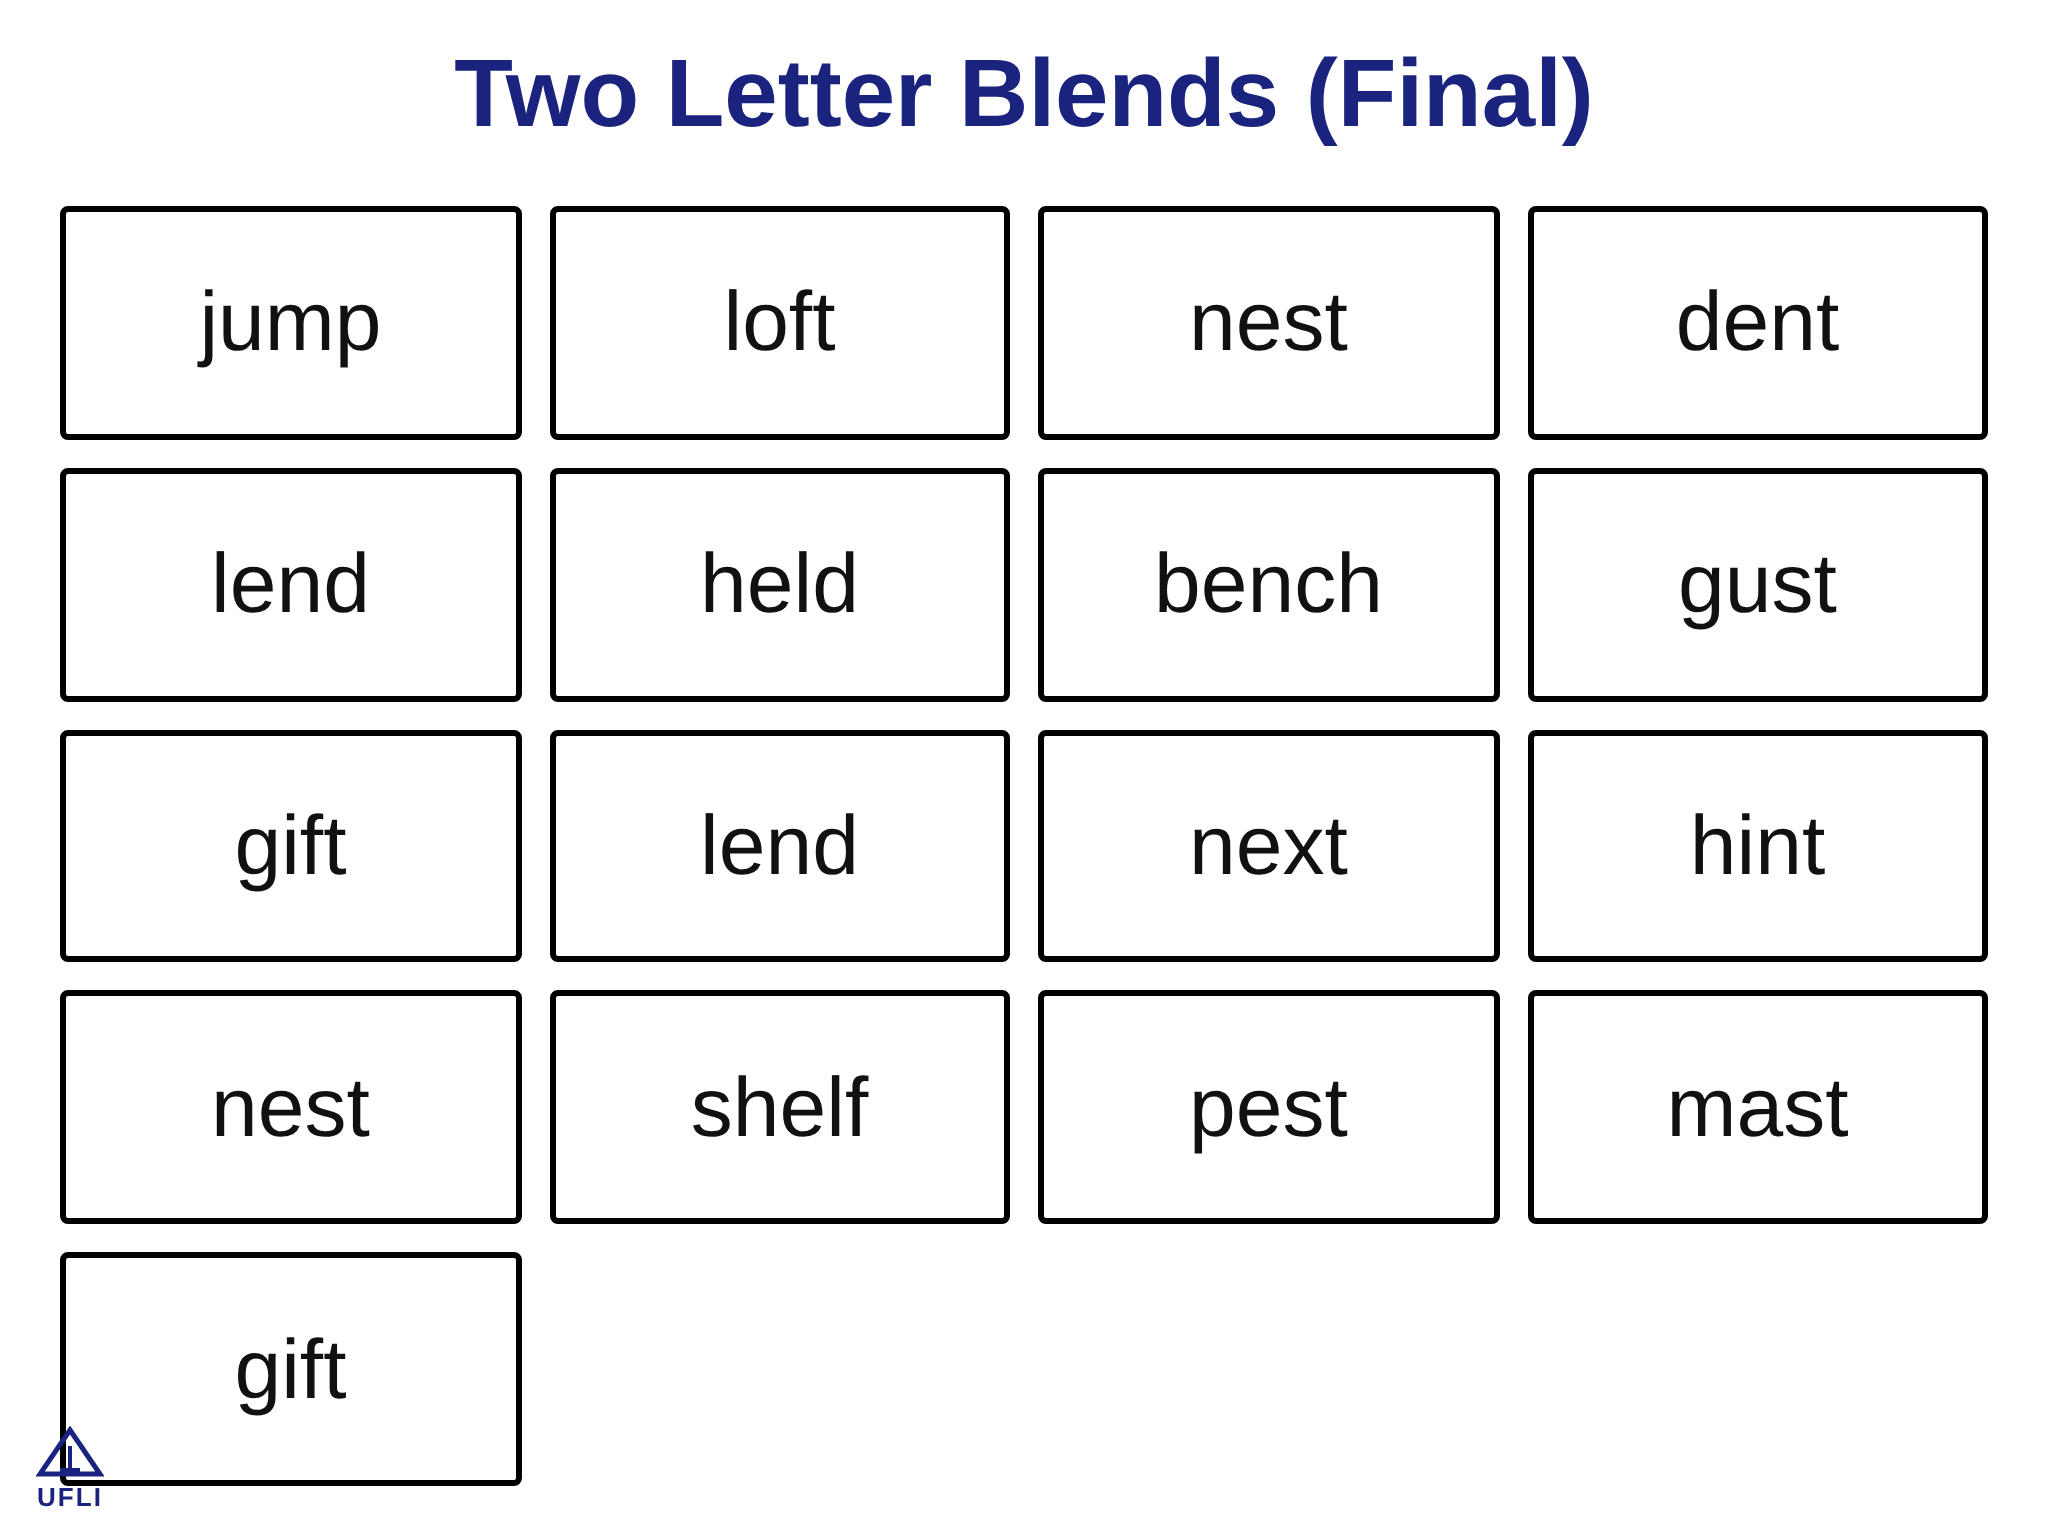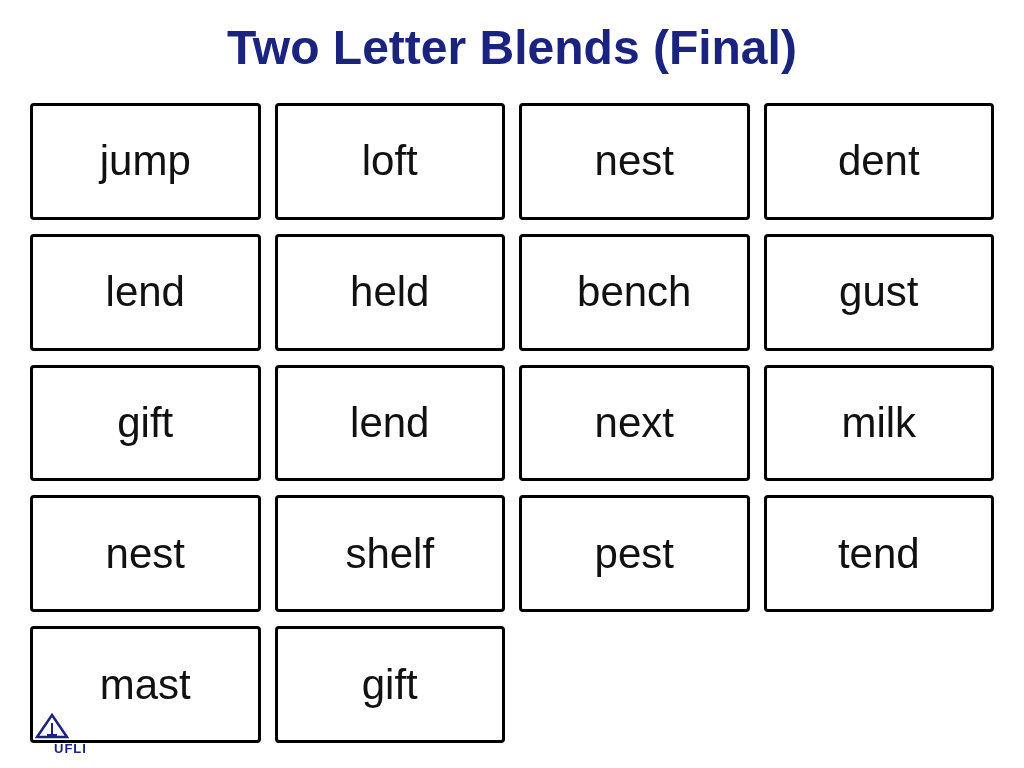--- a/index.html
+++ b/index.html
@@ -59,45 +59,43 @@
     .logo-icon {
       width: 34px;
       height: 28px;
     }
 
     .logo-text {
       font-size: 13px;
       font-weight: bold;
       color: #1a237e;
       letter-spacing: 1px;
-      margin-left: 36px;
     }
   </style>
 </head>
 <body>
 
 <h1 class="page-title">Two Letter Blends (Final)</h1>
 
 <div class="word-grid" id="word-grid">
 <div class="word-card">jump</div>
     <div class="word-card">loft</div>
     <div class="word-card">nest</div>
     <div class="word-card">dent</div>
     <div class="word-card">lend</div>
     <div class="word-card">held</div>
     <div class="word-card">bench</div>
     <div class="word-card">gust</div>
     <div class="word-card">gift</div>
     <div class="word-card">lend</div>
     <div class="word-card">next</div>
-    <div class="word-card">milk</div>
+    <div class="word-card">hint</div>
     <div class="word-card">nest</div>
     <div class="word-card">shelf</div>
     <div class="word-card">pest</div>
-    <div class="word-card">tend</div>
     <div class="word-card">mast</div>
     <div class="word-card">gift</div>
   </div>
 
 <div class="logo">
   <svg class="logo-icon" viewBox="0 0 34 28" fill="none" xmlns="http://www.w3.org/2000/svg">
     <polygon points="17,2 32,24 2,24" fill="none" stroke="#1a237e" stroke-width="2.5"></polygon>
     <line x1="17" y1="10" x2="17" y2="22" stroke="#1a237e" stroke-width="2"></line>
     <line x1="12" y1="22" x2="22" y2="22" stroke="#1a237e" stroke-width="2"></line>
   </svg>

